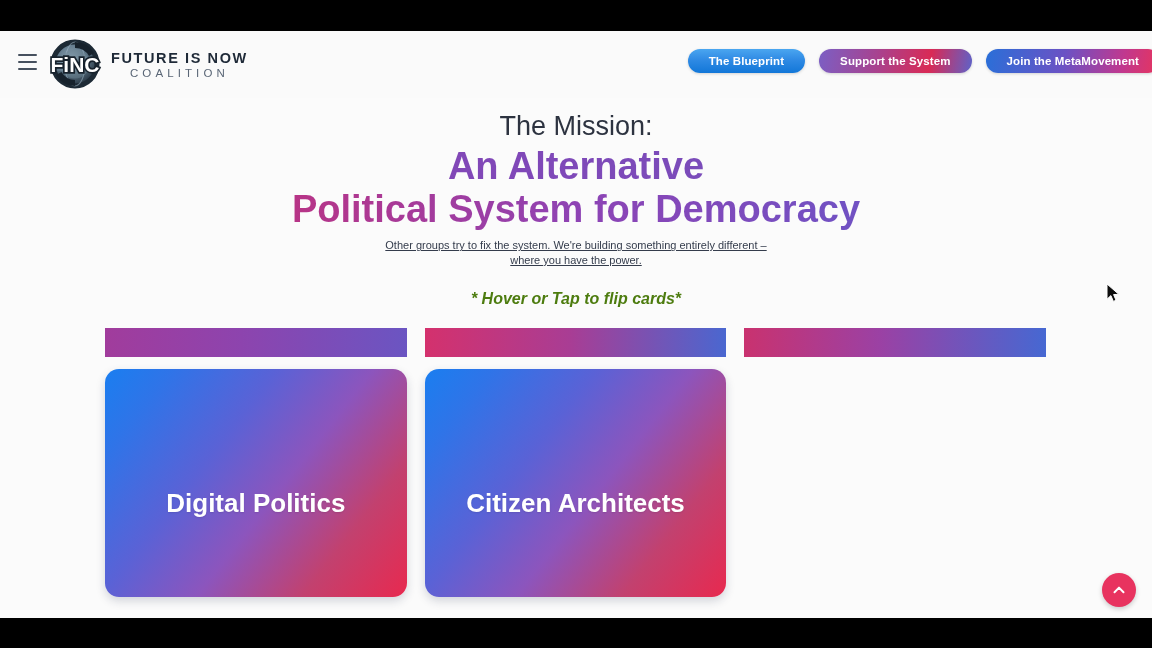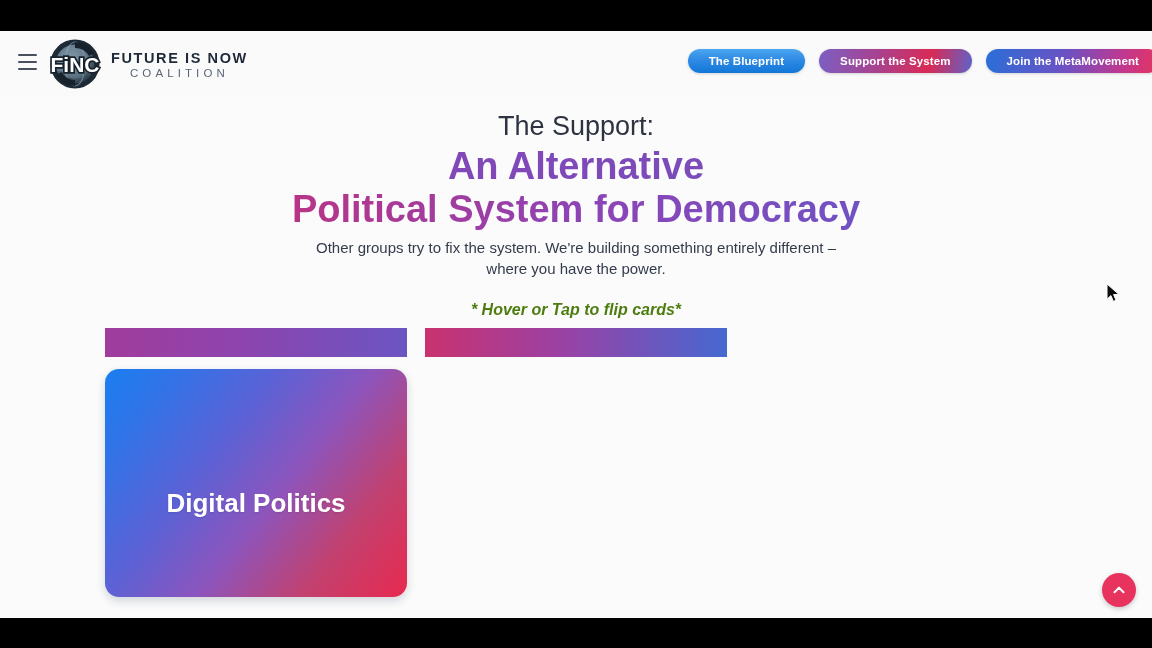--- a/index.html
+++ b/index.html
@@ -176,24 +176,25 @@
     font-weight: bold;
     line-height: 1.14;
     background: linear-gradient(90deg, #d4316d 0%, #bd3280 22%, #8e43b4 50%, #7350c2 72%, #5a5fc8 100%);
     -webkit-background-clip: text;
     background-clip: text;
     color: transparent;
     -webkit-text-fill-color: transparent;
   }
 
   .hero-sub {
-    font-size: 15px;
+    font-size: 11px;
     color: #343c4c;
     line-height: 1.35;
     margin-top: 7px;
+    text-decoration: underline;
   }
 
   .hero-hint {
     margin-top: 22px;
     font-size: 16px;
     font-style: italic;
     font-weight: bold;
     color: #4d7c0f;
   }
 
@@ -323,39 +324,45 @@
       </div>
 
       <div class="header-actions">
         <button class="pill pill-blueprint">The Blueprint</button>
         <button class="pill pill-support">Support the System</button>
         <button class="pill pill-join">Join the MetaMovement</button>
       </div>
     </div>
 
     <div class="hero">
-      <div class="hero-eyebrow">The Support:</div>
+      <div class="hero-eyebrow">The Mission:</div>
       <div class="hero-h1-a">An Alternative</div>
       <div class="hero-h1-b">Political System for Democracy</div>
       <div class="hero-sub">
         <div>Other groups try to fix the system. We're building something entirely different –</div>
         <div>where you have the power.</div>
       </div>
       <div class="hero-hint">* Hover or Tap to flip cards*</div>
     </div>
 
     <div class="card-grid">
 
       <div class="card-col">
         <div class="card-heading ch-0">What it is</div>
         <div class="flip-card">
           <div class="flip-card-title">Digital Politics</div>
         </div>
       </div>
 
+      <div class="card-col">
+        <div class="card-heading ch-1">Who's involved</div>
+        <div class="flip-card">
+          <div class="flip-card-title">Citizen Architects</div>
+        </div>
+      </div>
 
       <div class="card-col">
         <div class="card-heading ch-2">Where it's going</div>
       </div>
 
     </div>
 
     <button class="scroll-top" title="Back to top">
       <span>
         <svg width="16" height="16" viewBox="0 0 16 16" aria-hidden="true">

